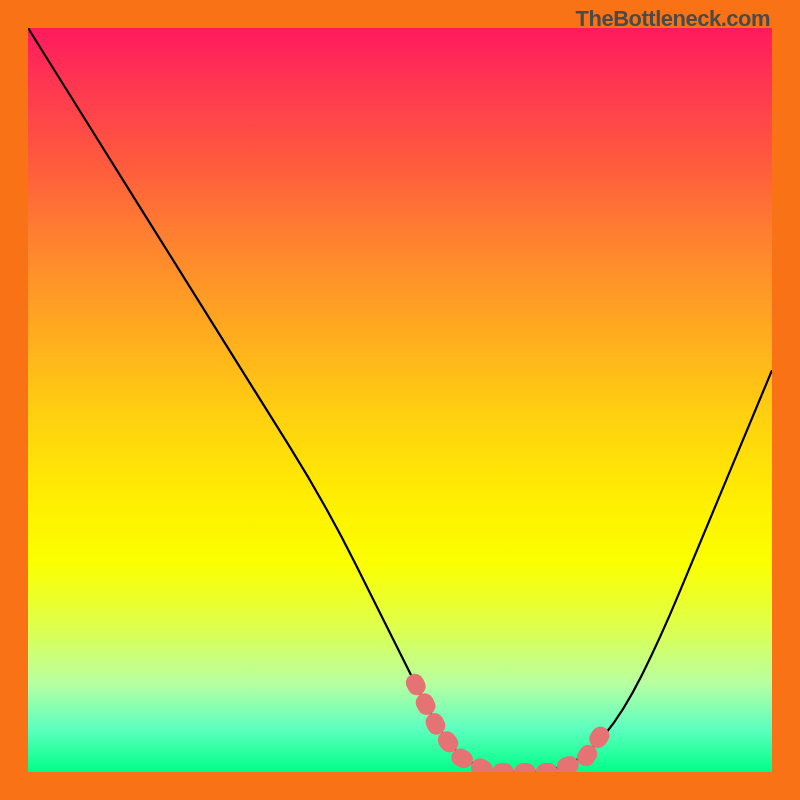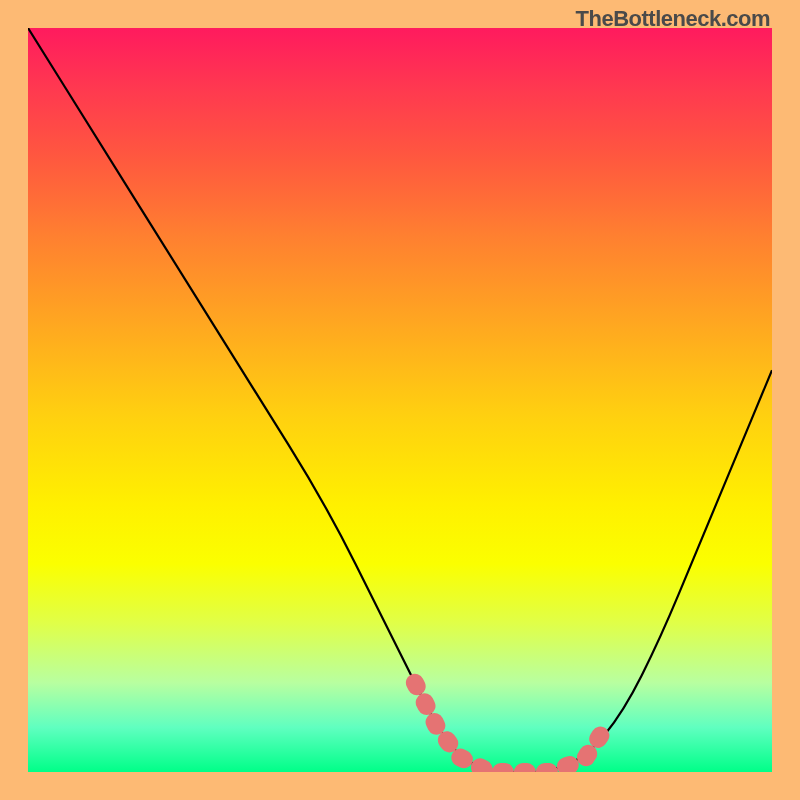--- a/index.html
+++ b/index.html
@@ -7,21 +7,21 @@
     padding: 0;
     background: #000;
     width: 800px;
     height: 800px;
     overflow: hidden;
   }
   .container {
     position: relative;
     width: 800px;
     height: 800px;
-    background: #fdba74;
+    background: #f97316;
   }
   .plot-area {
     position: absolute;
     left: 28px;
     top: 28px;
     width: 744px;
     height: 744px;
     background: linear-gradient(to bottom,
       #ff1a5e 0%,
       #ff3850 8%,

